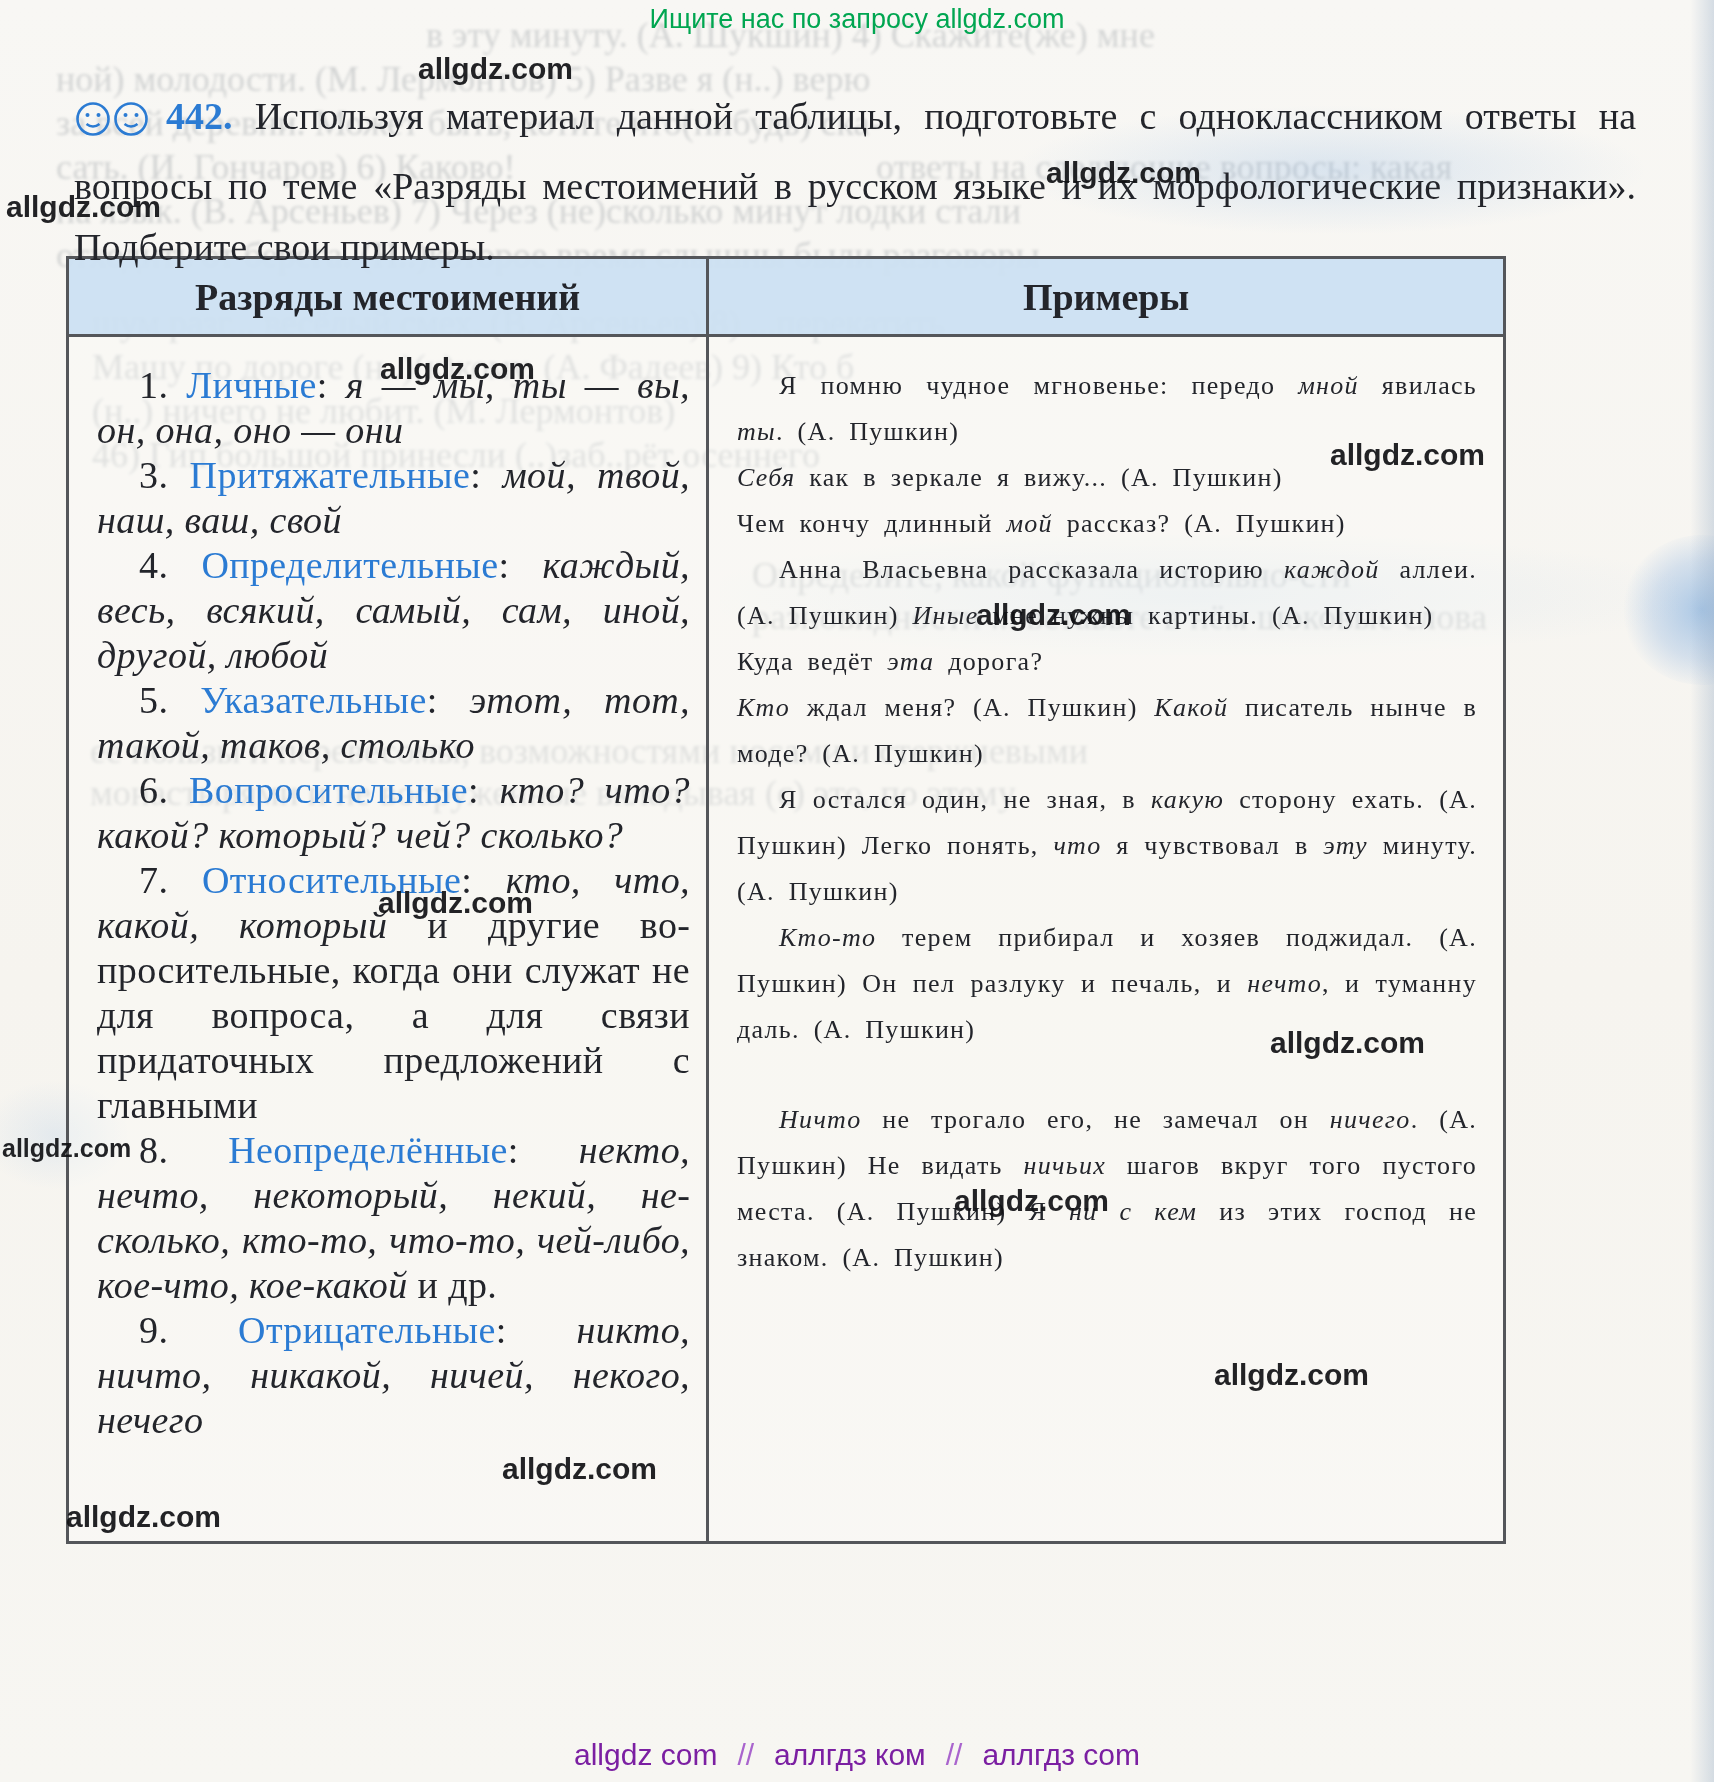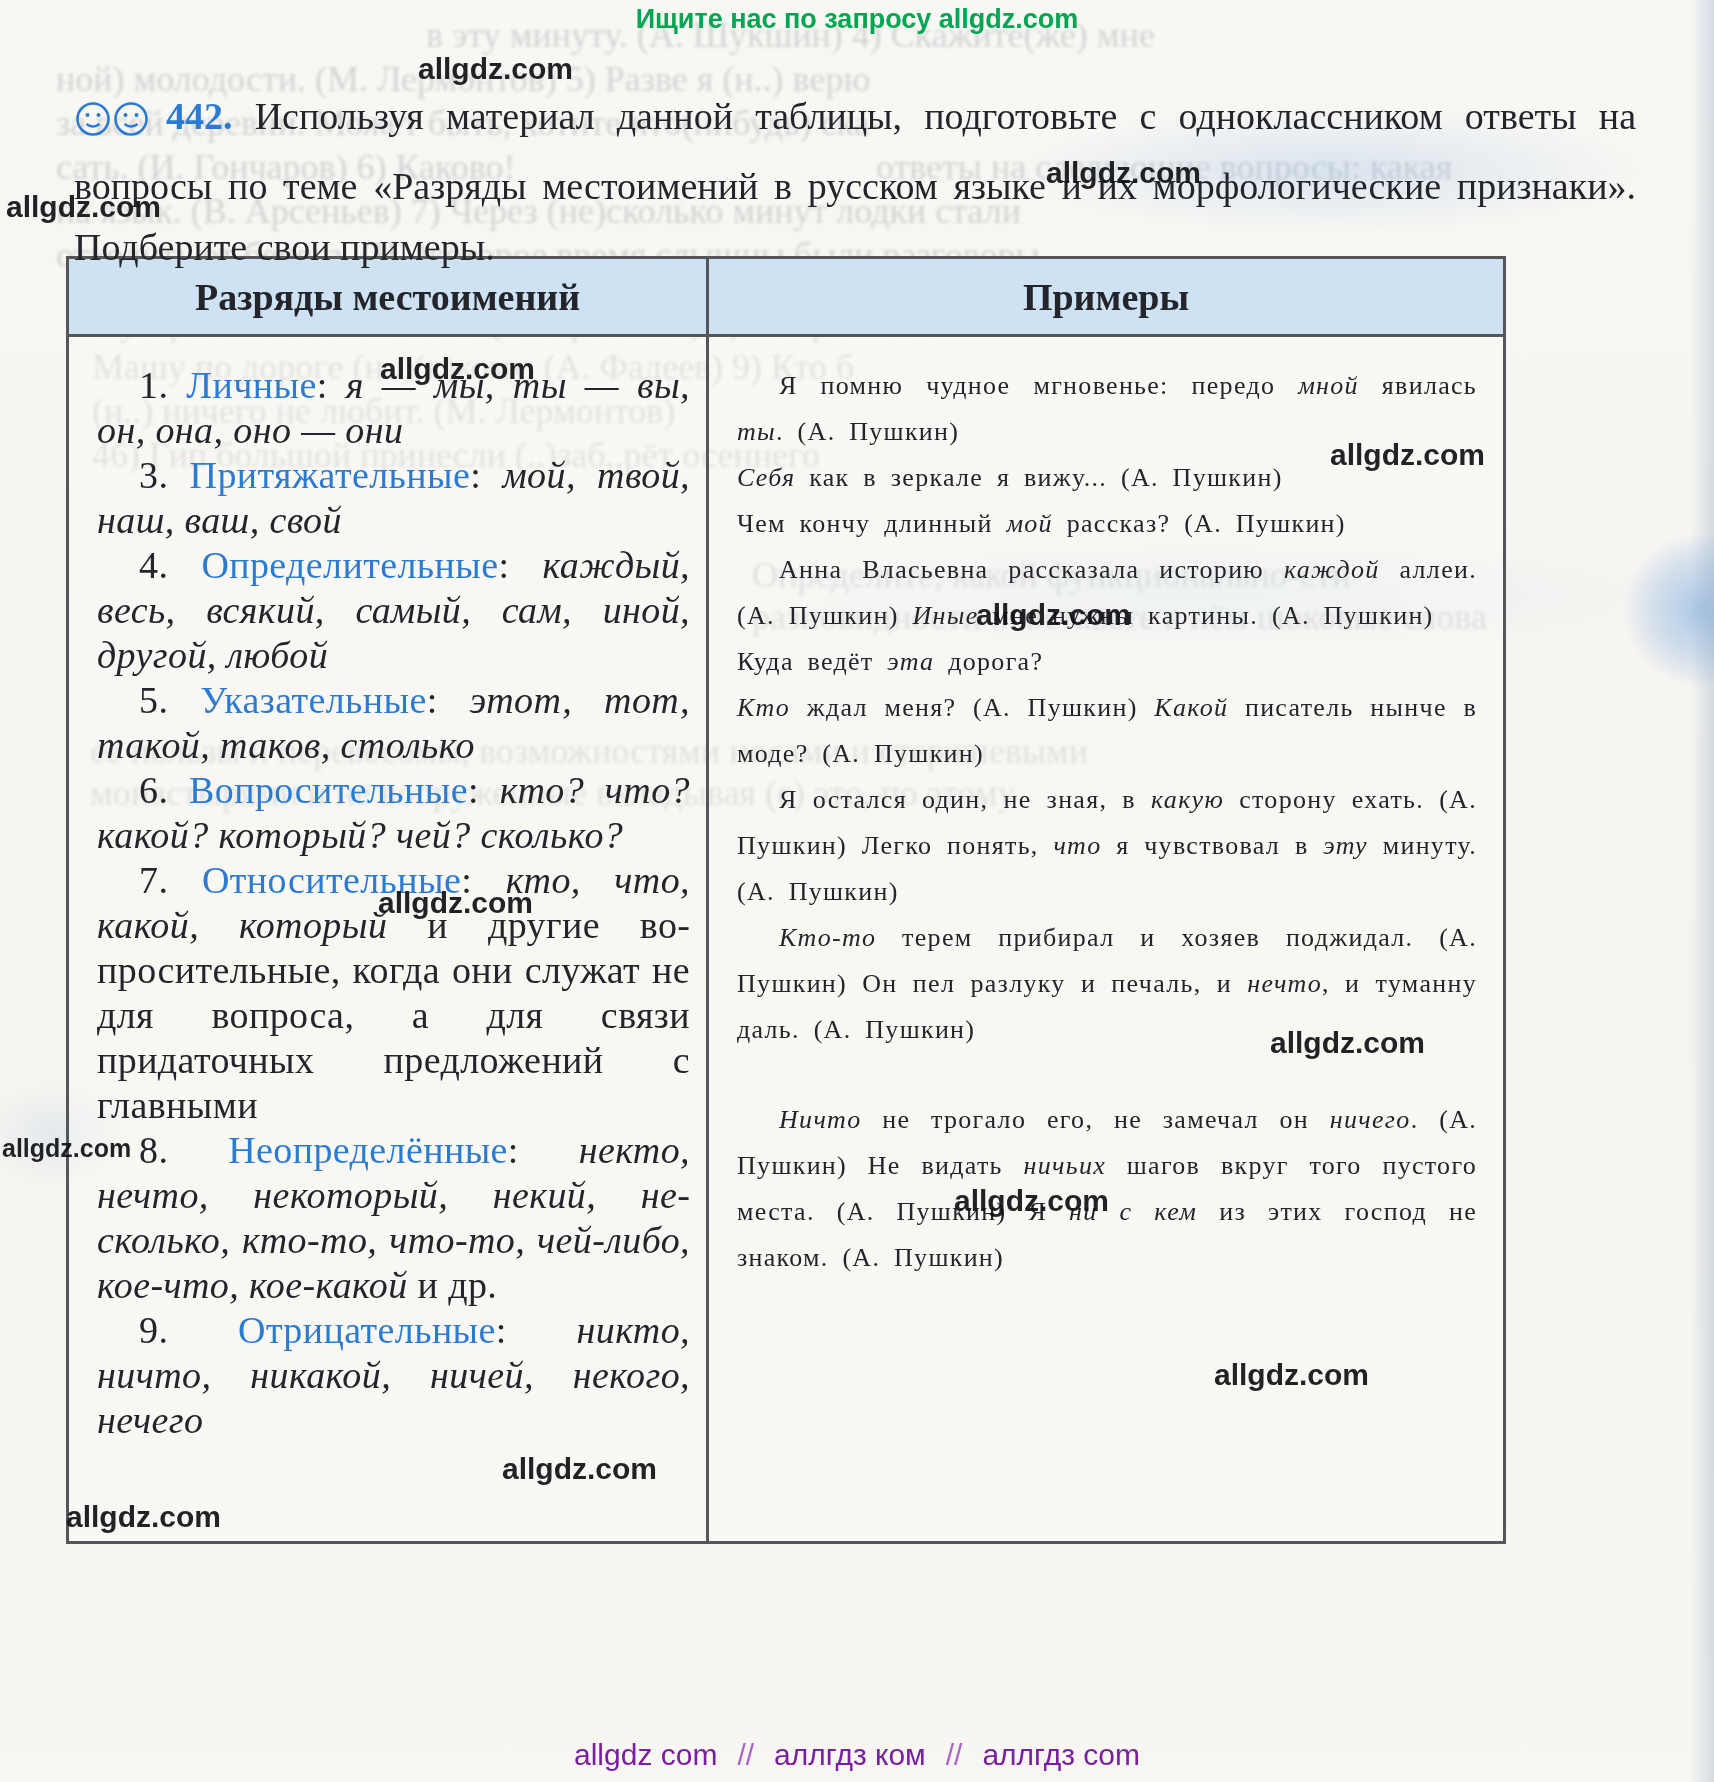--- a/index.html
+++ b/index.html
@@ -21,21 +21,21 @@
         background:radial-gradient(circle, rgba(80,145,215,.45) 0%, rgba(110,160,220,.25) 45%, transparent 72%); }
   .t3 { left:720px; top:535px; width:960px; height:120px; border-radius:40%;
         background:radial-gradient(ellipse, rgba(140,185,230,.14), transparent 75%); }
   .t4 { left:1690px; top:0; width:24px; height:100%; border-radius:0; z-index:5;
         background:linear-gradient(to right, transparent, rgba(120,150,185,.28)); }
   .t5 { left:-20px; top:1080px; width:150px; height:110px;
         background:radial-gradient(ellipse, rgba(130,175,225,.16), transparent 70%); }
   
   .top-banner { position:absolute; top:4px; left:0; width:100%; text-align:center; z-index:7;
                 font-family:"Liberation Sans","DejaVu Sans",sans-serif;
-                font-size:27px; font-weight:700; color:#00a651; }
+                font-size:27px; font-weight:400; color:#00a651; }
   .footer { position:absolute; bottom:10px; left:0; width:100%; z-index:7;
             display:flex; justify-content:center; gap:20px;
             font-family:"Liberation Sans","DejaVu Sans",sans-serif;
             font-size:30px; font-weight:500; color:#7b1fa2; }
   .footer .sep { color:#a964cd; }
   
   .wm-layer { position:absolute; inset:0; z-index:6; pointer-events:none; }
   .wm { position:absolute; white-space:nowrap;
         font-family:"Liberation Sans","DejaVu Sans",sans-serif;
         font-size:30px; font-weight:600; color:#101114; opacity:.92; }

